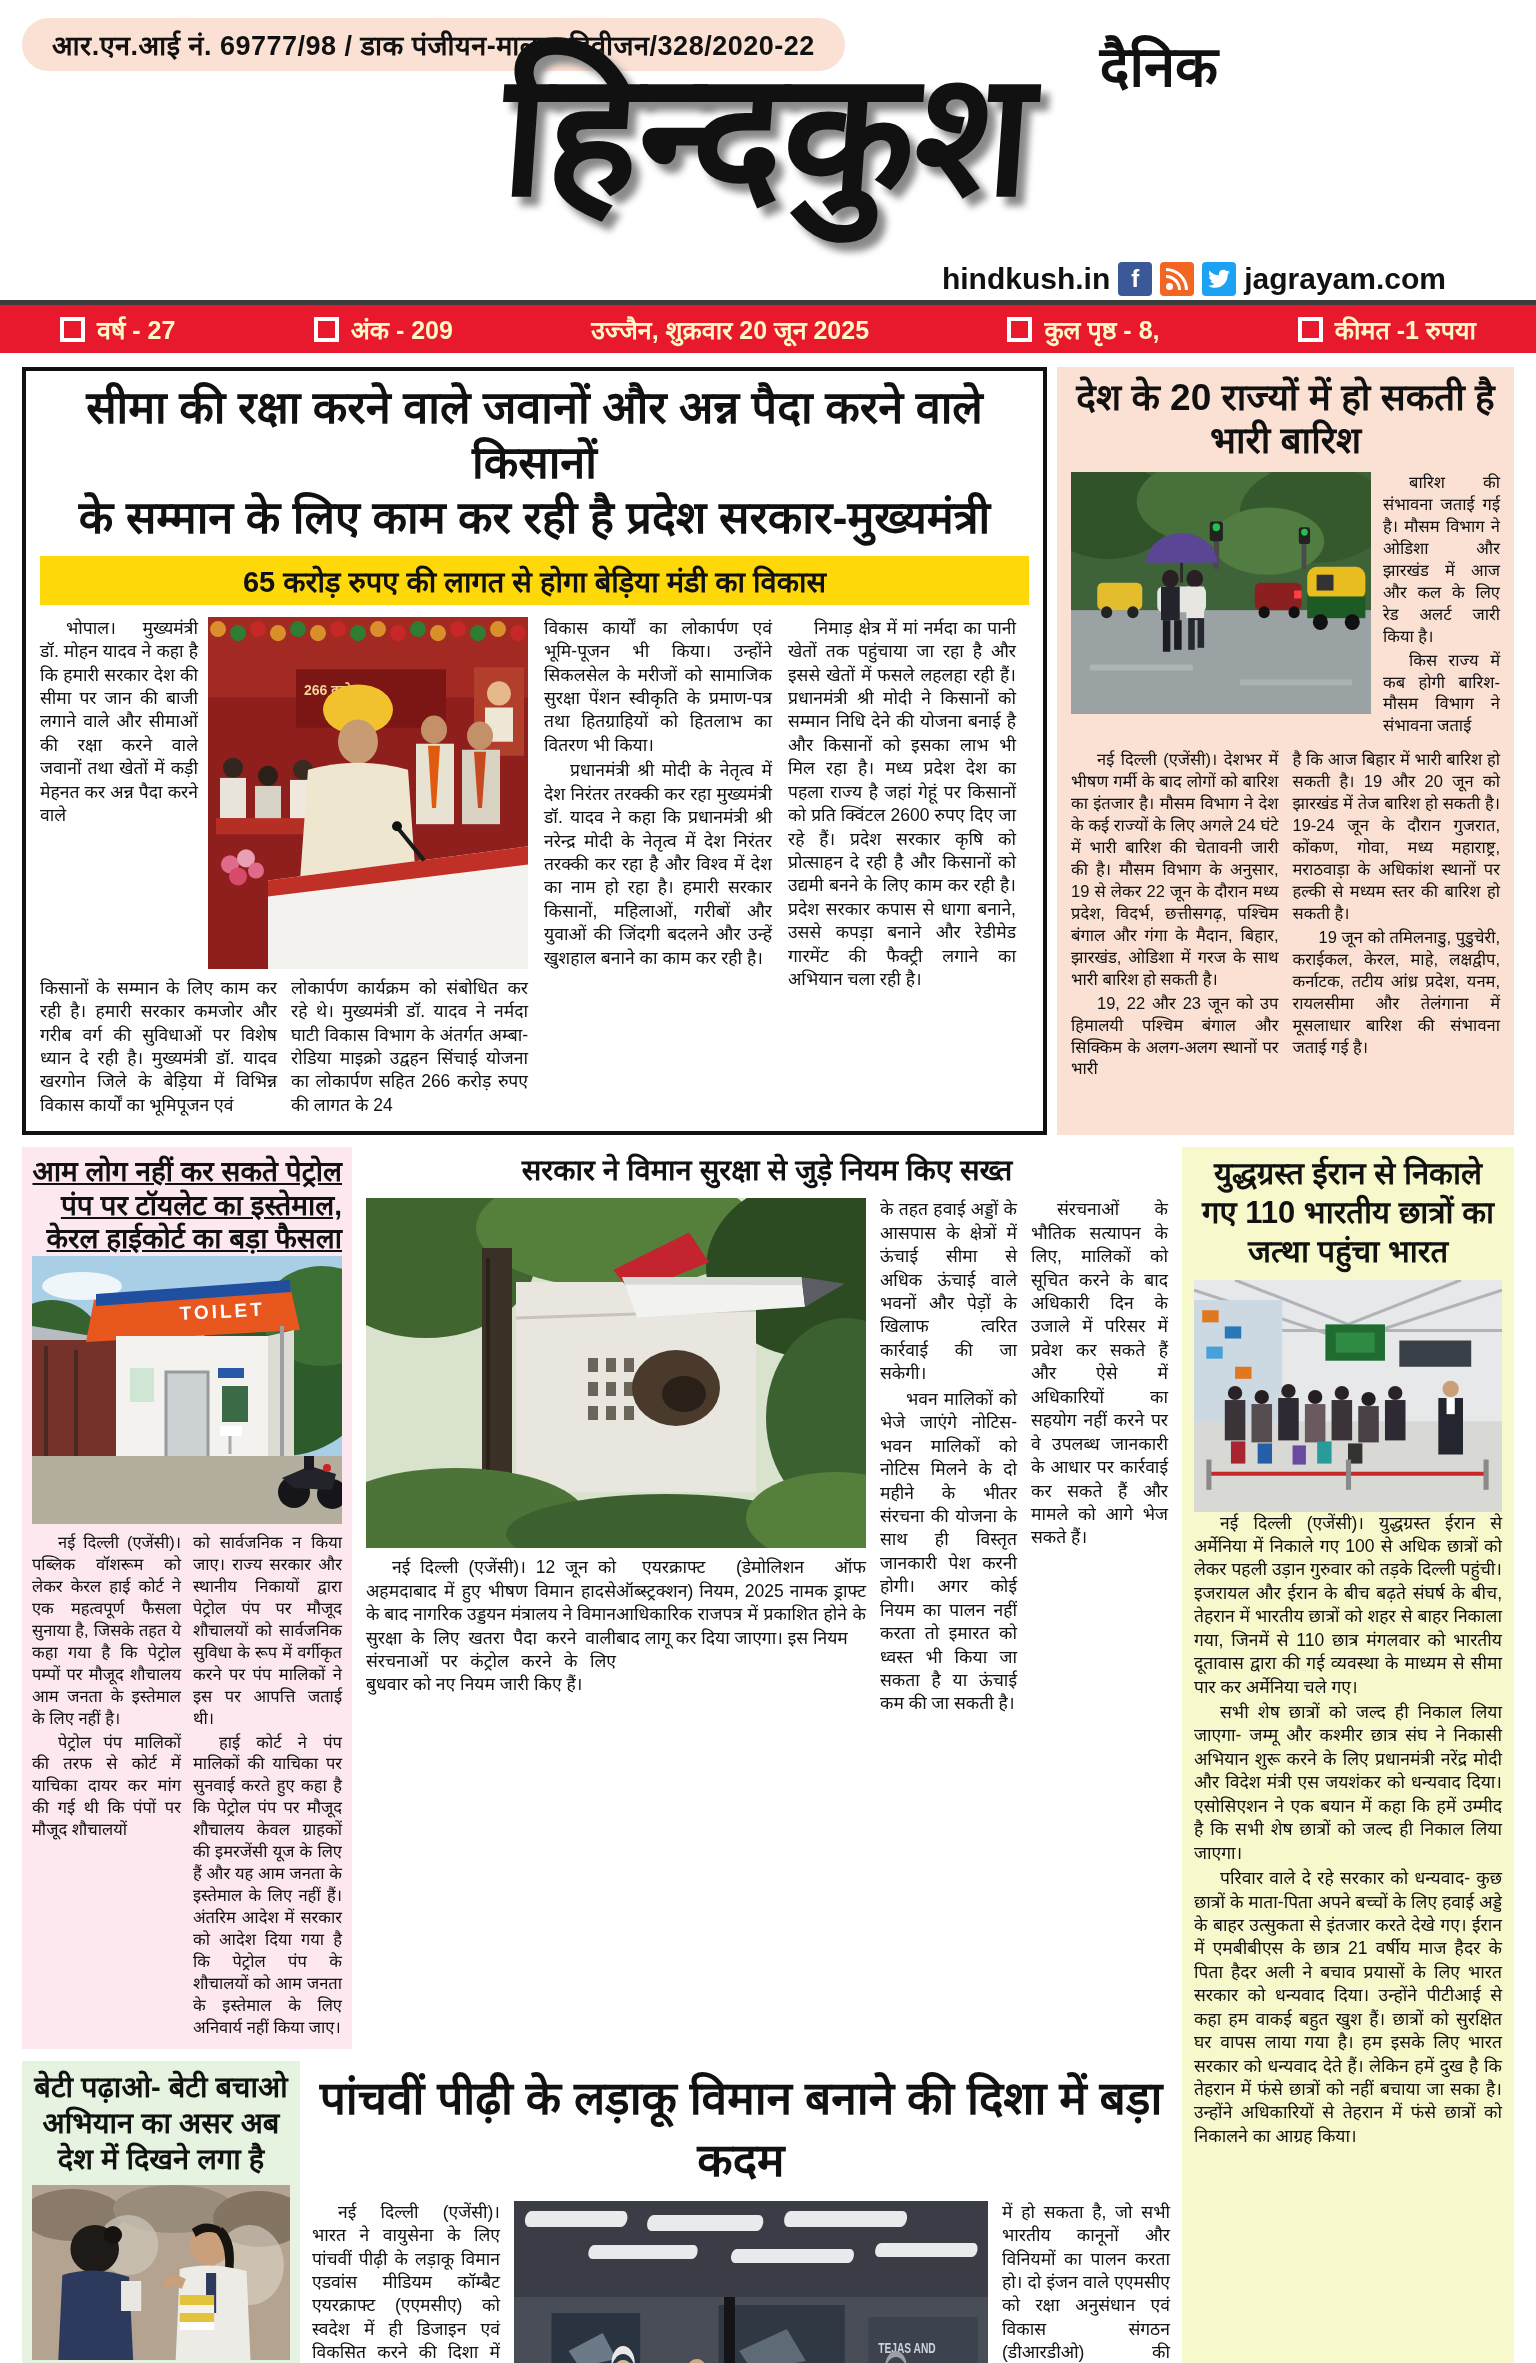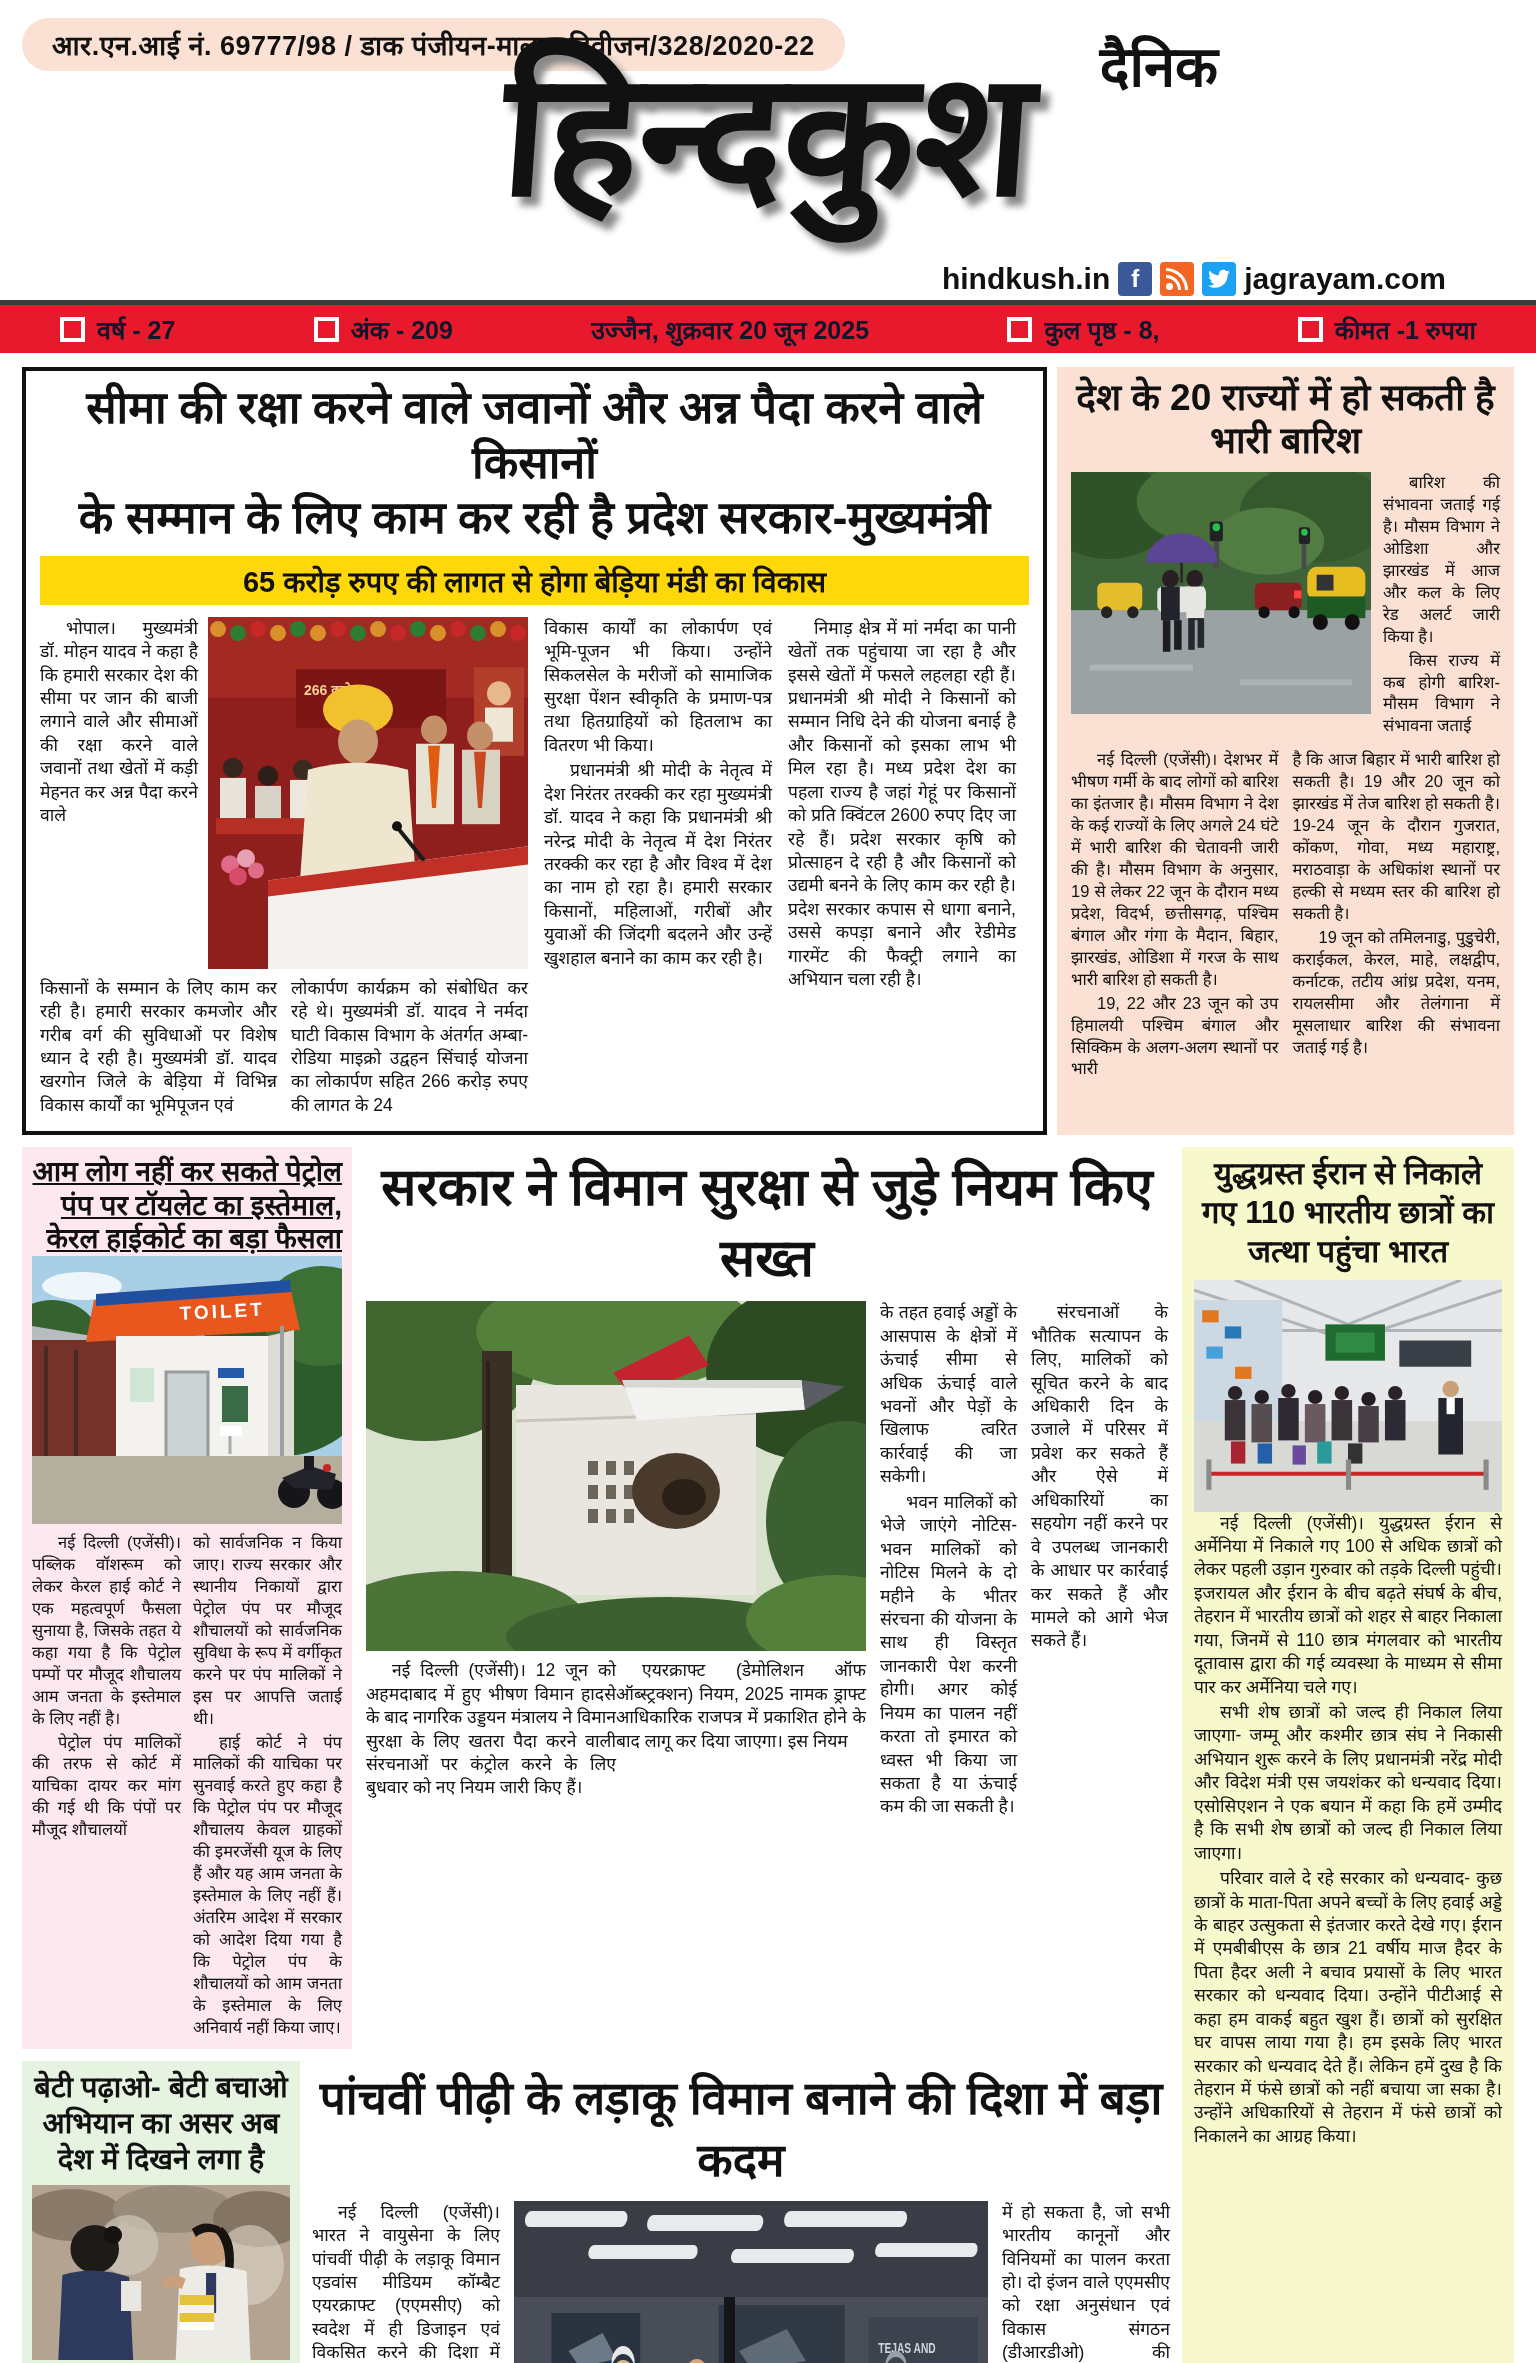--- a/index.html
+++ b/index.html
@@ -21,21 +21,21 @@
   .soc.fb{background:#3b5998;}
   .soc.rss{background:#f26522;position:relative;}
   .rss-dot{position:absolute;left:6px;bottom:6px;width:7px;height:7px;background:#fff;border-radius:50%;}
   .rss-a1{position:absolute;left:6px;bottom:6px;width:12px;height:12px;border:3px solid #fff;
           border-left:none;border-bottom:none;border-radius:0 15px 0 0;}
   .rss-a2{position:absolute;left:6px;bottom:6px;width:19px;height:19px;border:3px solid #fff;
           border-left:none;border-bottom:none;border-radius:0 24px 0 0;}
   .soc.tw{background:#1da1f2;}
   
   .rule{height:5px;background:#3c3c3c;margin:0;}
-  .info-bar{background:#e8182d;color:#0f172a;display:flex;align-items:center;
+  .info-bar{background:#e8182d;color:#fef9c3;display:flex;align-items:center;
             justify-content:space-between;padding:7px 60px;font-size:25px;font-weight:bold;}
   .info-item{display:flex;align-items:center;gap:12px;white-space:nowrap;}
   .sq{width:17px;height:17px;border:4px solid #fff;background:transparent;display:inline-block;}
   
   p{margin:0 0 2px 0;text-align:justify;}
   .ind{text-indent:26px;}
   .body17{font-size:17.5px;line-height:1.34;}
   .body16{font-size:16.5px;line-height:1.33;}
   
   .row1{display:flex;gap:10px;padding:14px 22px 0 22px;align-items:stretch;}
@@ -61,21 +61,21 @@
   
   .content-lower{display:flex;gap:10px;padding:12px 22px 18px 22px;align-items:stretch;}
   .lower-left{width:1150px;flex:none;display:flex;flex-direction:column;gap:12px;}
   .row2{display:flex;gap:10px;}
   .toilet{width:330px;flex:none;background:#fde8f0;padding:8px 10px;box-sizing:border-box;}
   .toilet-headline{font-size:28px;font-weight:900;text-align:right;line-height:1.2;text-decoration:underline;}
   .toilet-photo{width:100%;height:268px;}
   .toilet-cols{display:flex;gap:12px;margin-top:8px;}
   .toilet-cols > div{flex:1;}
   .aviation{flex:1;background:#fff;padding:0 4px;box-sizing:border-box;}
-  .aviation-headline{font-size:52px;font-weight:900;text-align:center;margin:2px 0 10px 0;}
+  .aviation-headline{font-size:29px;font-weight:900;text-align:center;margin:2px 0 10px 0;}
   .av-body{display:flex;gap:14px;}
   .av-left{width:500px;flex:none;}
   .av-photo{width:500px;height:350px;}
   .av-below{display:flex;margin-top:8px;}
   .av-below > div{flex:1;}
   .av-colA,.av-colB{flex:1;}
   .row3{display:flex;gap:10px;}
   .beti{width:278px;flex:none;background:#e7f3e1;padding:8px 10px;box-sizing:border-box;}
   .beti-headline{font-size:29px;font-weight:900;text-align:center;line-height:1.25;margin-bottom:8px;}
   .beti-photo{width:100%;height:175px;}

